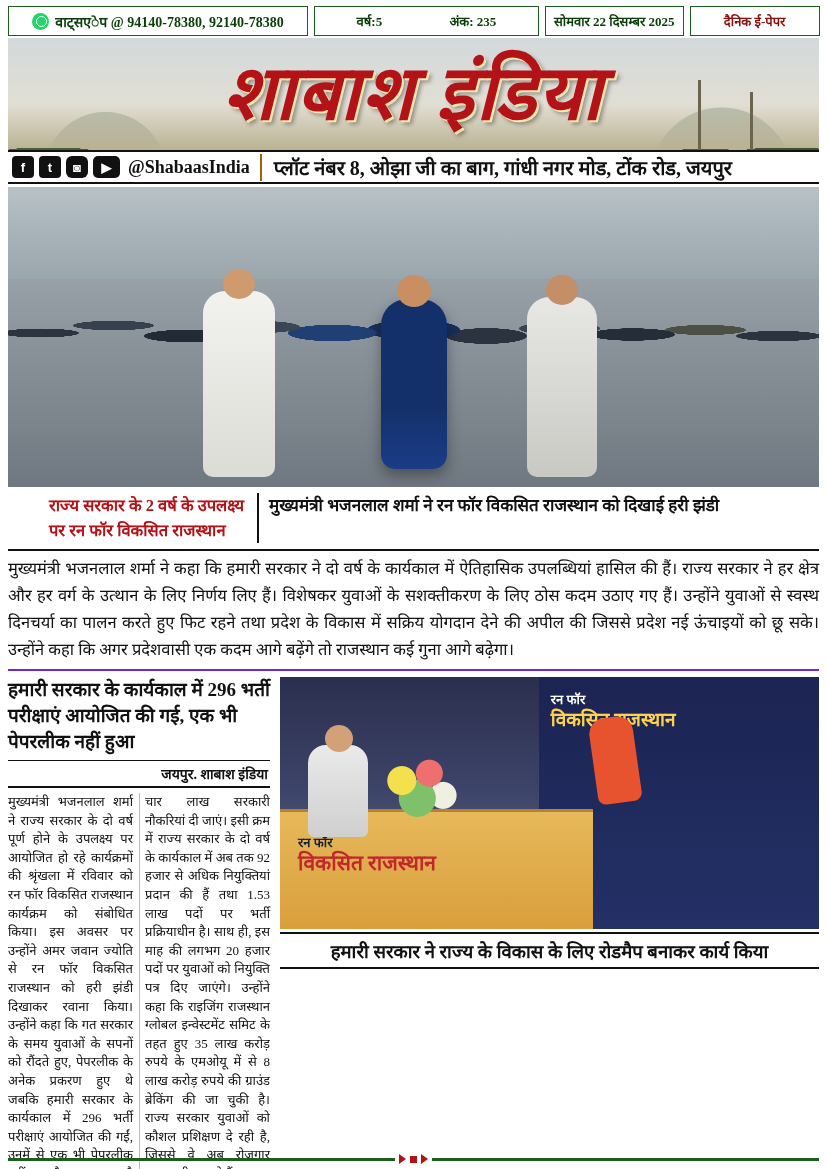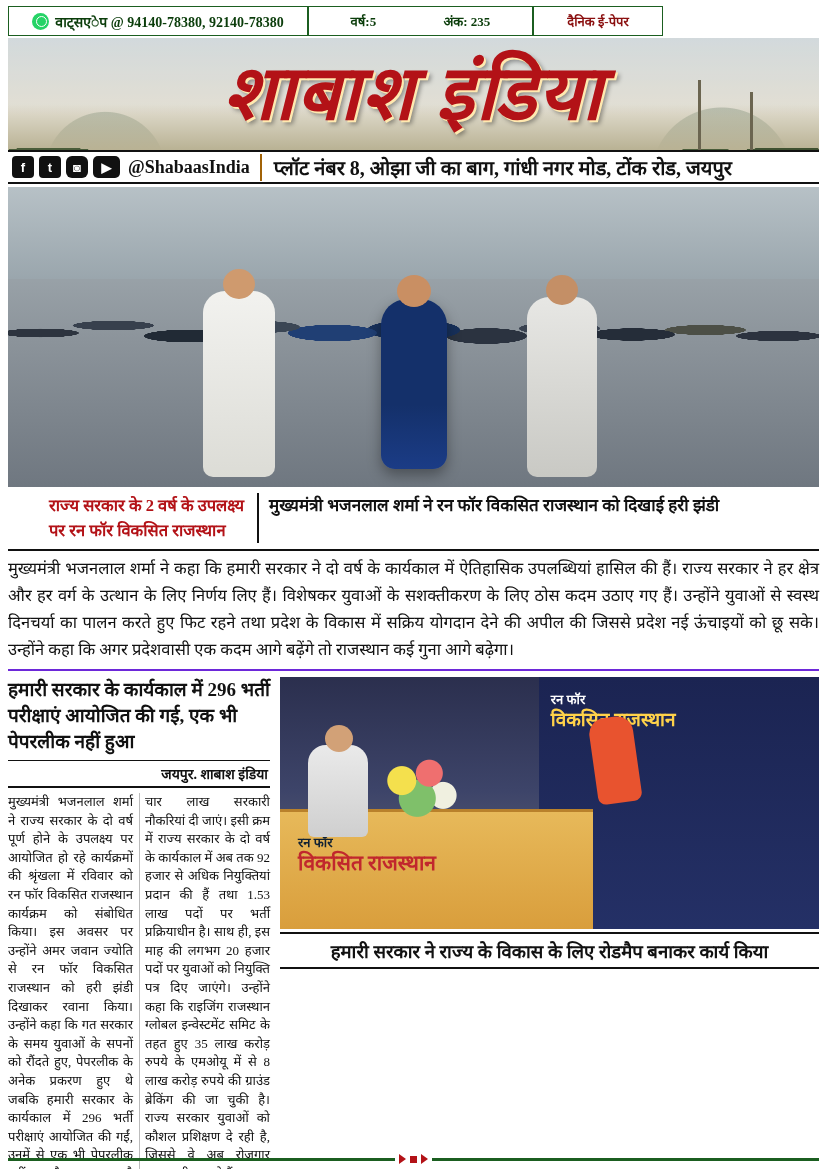--- a/index.html
+++ b/index.html
@@ -9,21 +9,21 @@
     background:#ffffff;
     font-family:"Liberation Serif", serif;
     color:#111;
     overflow:hidden;
     position:relative;
   }
   .page { width:827px; height:1169px; position:relative; padding:6px 8px; }
 
   
   .topbar {
-    display:flex; align-items:stretch; 
+    display:flex; align-items:stretch; gap:6px;
     height:30px; margin-bottom:2px;
   }
   .tb-box {
     border:1.5px solid #1b5e20;
     display:flex; align-items:center; justify-content:center;
     font-size:13px; font-weight:bold; color:#0b3d0b;
     padding:0 8px; white-space:nowrap;
   }
   .tb-wa { flex:0 0 300px; gap:6px; font-size:14px; }
   .wa-ico {
@@ -249,20 +249,21 @@
 
   <div class="topbar">
     <div class="tb-box tb-wa">
       <span class="wa-ico"></span>
       <span>वाट्सएेप @ 94140-78380, 92140-78380</span>
     </div>
     <div class="tb-box tb-issue">
       <span>वर्ष:5</span>
       <span>अंक: 235</span>
     </div>
+    <div class="tb-box tb-date">सोमवार 22 दिसम्बर 2025</div>
     <div class="tb-box tb-epaper">दैनिक ई-पेपर</div>
   </div>
 
   <div class="masthead">
     <div class="mh-sky"></div>
     <div class="mh-trees"></div>
     <div class="mh-pole" style="left:690px;height:70px;"></div>
     <div class="mh-pole" style="left:742px;height:58px;"></div>
     <div class="title-hi">शाबाश इंडिया</div>
   </div>

